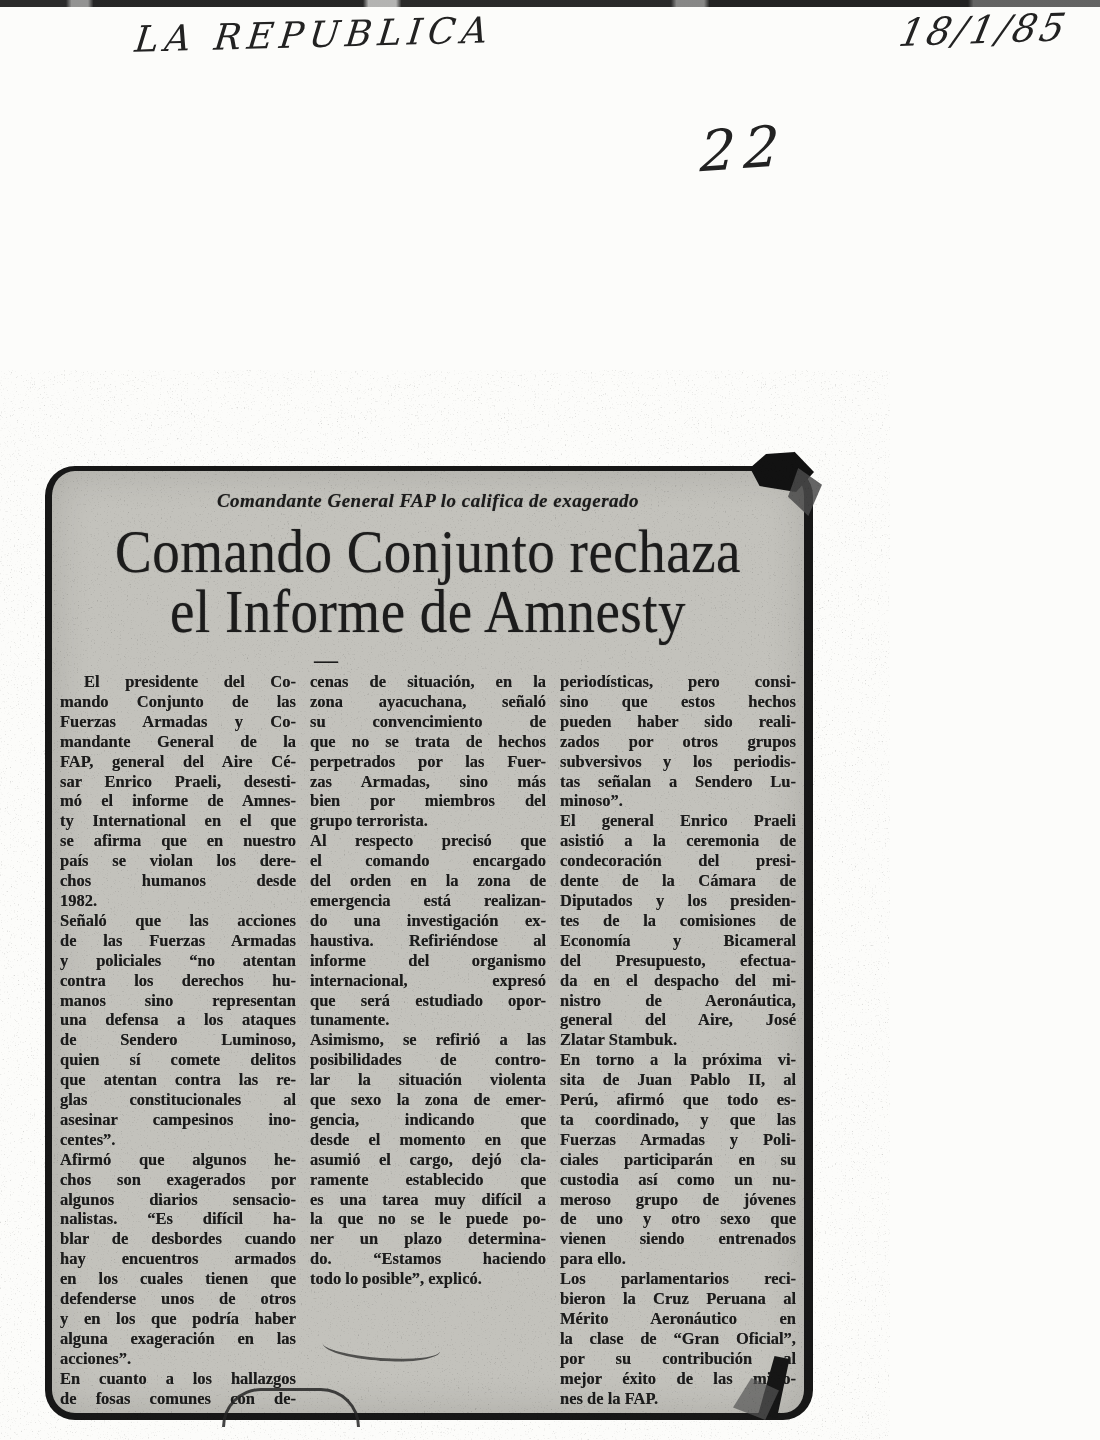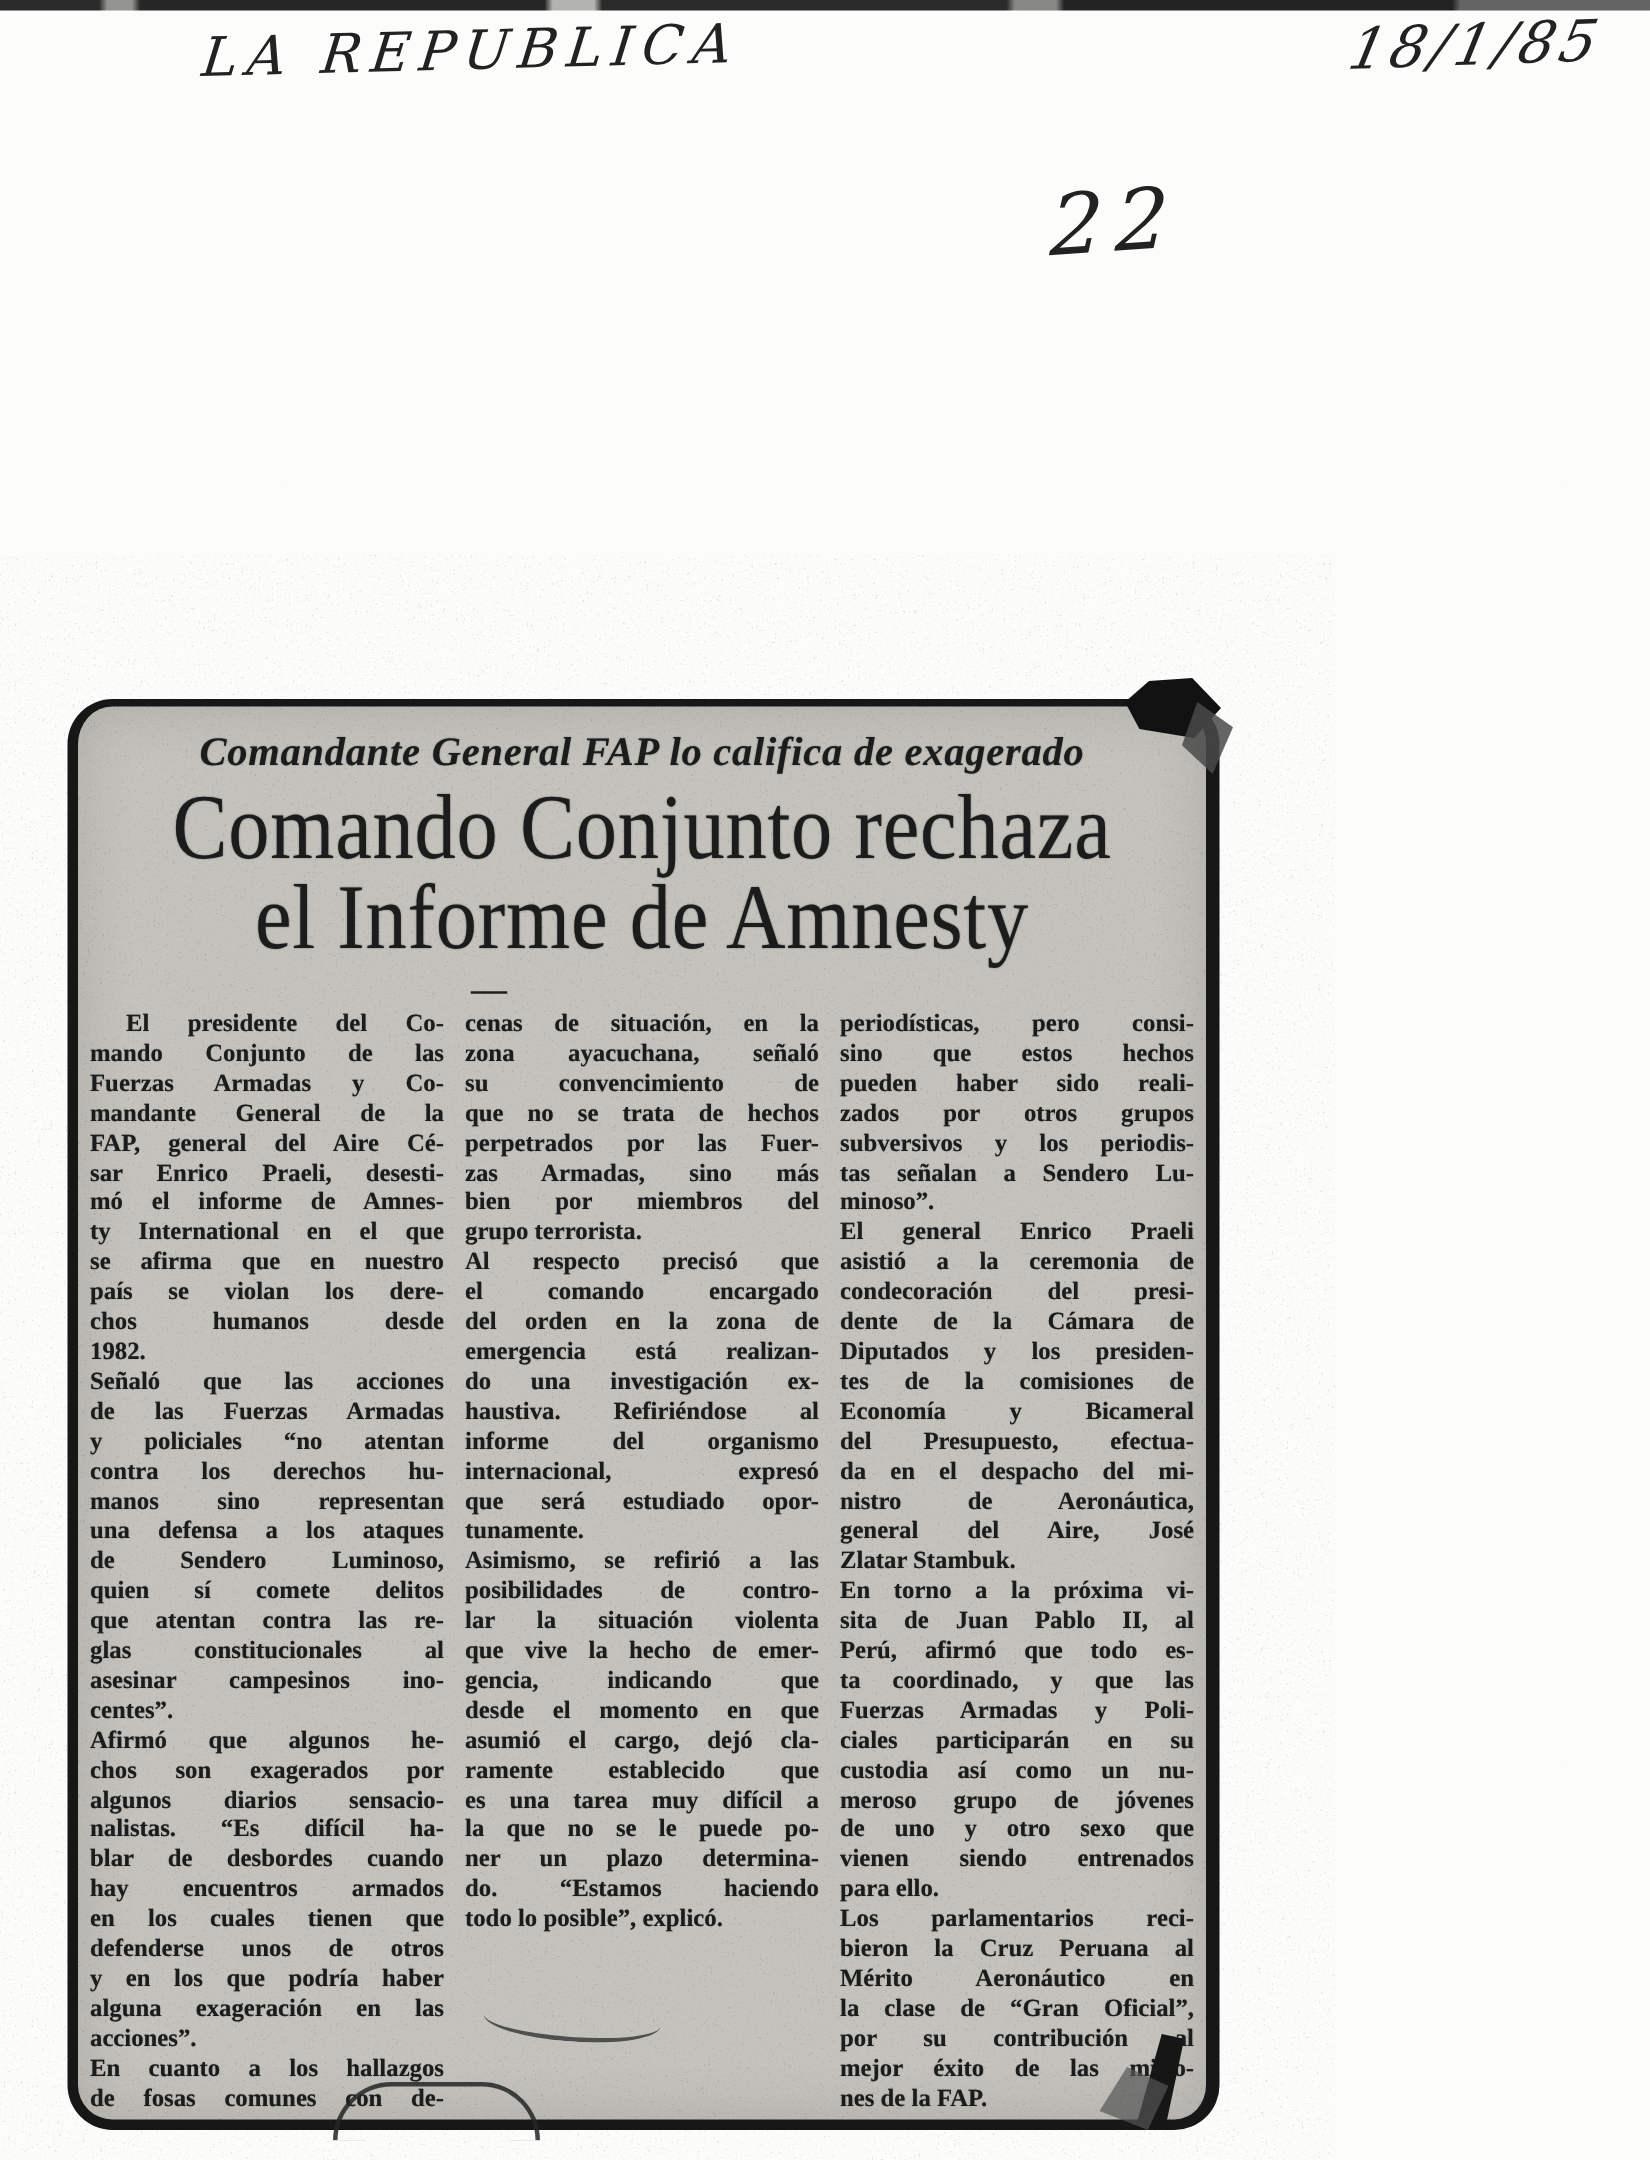--- a/index.html
+++ b/index.html
@@ -42,21 +42,21 @@
   .clipping{
     position:absolute;left:45px;top:466px;
     width:752px;height:942px;box-sizing:content-box;
     border-style:solid;border-color:#171717;
     border-width:5px 9px 7px 7px;border-radius:30px;
     background:var(--newsprint);
     box-shadow:inset 0 0 40px rgba(0,0,0,.12);
   }
   .kicker{
     margin-top:13px;text-align:center;
-    font-style:italic;font-weight:700;font-size:27px;line-height:34px;
+    font-style:italic;font-weight:700;font-size:19px;line-height:34px;
     letter-spacing:.5px;color:var(--ink);
     text-shadow:0 0 1px rgba(0,0,0,.45);
   }
   .headline{margin:4px 0 0;text-align:center;font-weight:400;color:var(--ink);}
   .headline span{
     display:block;font-size:55px;line-height:60px;letter-spacing:.5px;
     transform:scaleY(1.12);
     text-shadow:0 0 1px rgba(0,0,0,.55);
   }
   .cols{display:flex;gap:14px;padding:30px 8px 0;}
@@ -185,21 +185,21 @@
             <div class="bline">haustiva. Refiriéndose al</div>
             <div class="bline">informe del organismo</div>
             <div class="bline">internacional, expresó</div>
             <div class="bline">que será estudiado opor-</div>
             <div class="bline endline">tunamente.</div>
           </div>
           <div class="para">
             <div class="bline">Asimismo, se refirió a las</div>
             <div class="bline">posibilidades de contro-</div>
             <div class="bline">lar la situación violenta</div>
-            <div class="bline">que vive la hecho de emer-</div>
+            <div class="bline">que sexo la zona de emer-</div>
             <div class="bline">gencia, indicando que</div>
             <div class="bline">desde el momento en que</div>
             <div class="bline">asumió el cargo, dejó cla-</div>
             <div class="bline">ramente establecido que</div>
             <div class="bline">es una tarea muy difícil a</div>
             <div class="bline">la que no se le puede po-</div>
             <div class="bline">ner un plazo determina-</div>
             <div class="bline">do. “Estamos haciendo</div>
             <div class="bline endline">todo lo posible”, explicó.</div>
           </div>

